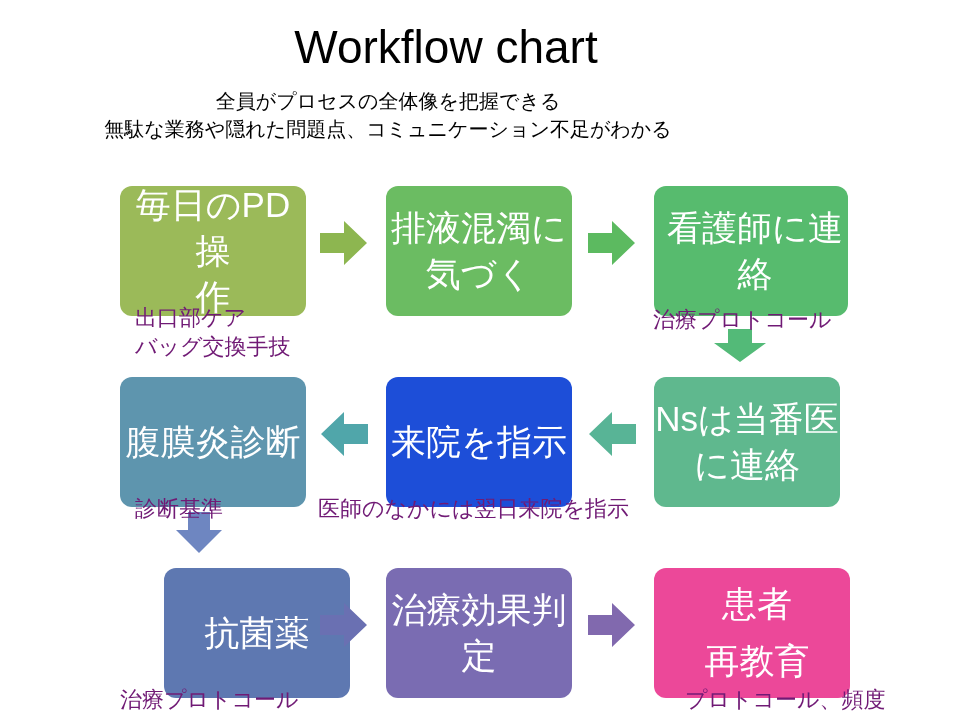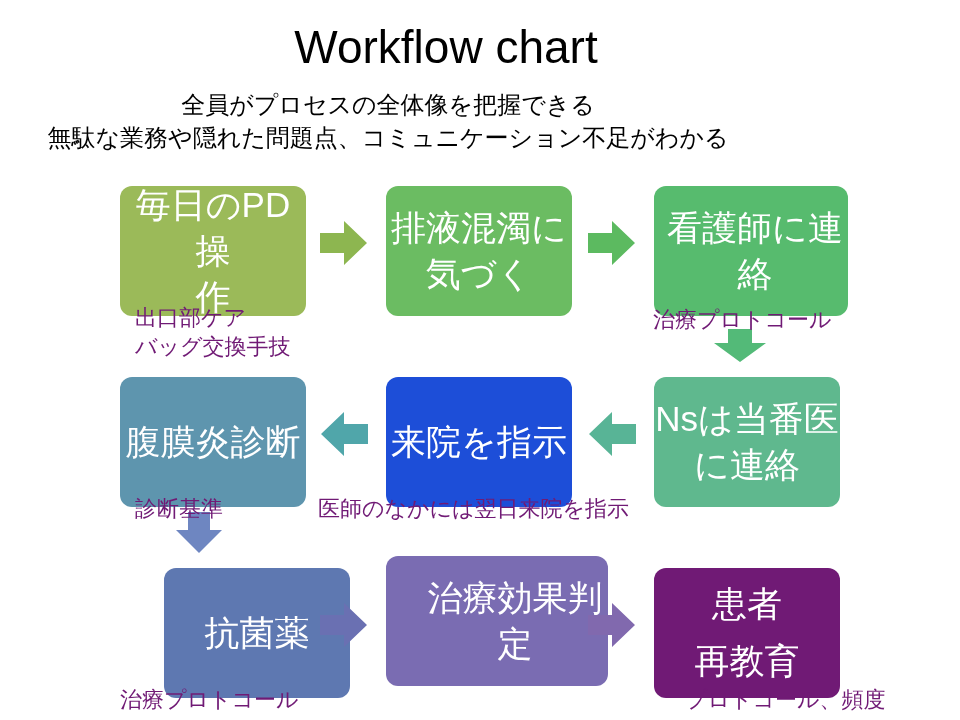--- a/index.html
+++ b/index.html
@@ -8,37 +8,37 @@
     font-family:"Liberation Sans","DejaVu Sans",sans-serif;color:#000;
     position:relative;
   }
   .abs{position:absolute;}
   .slide-title{
     top:20px;left:0;width:892px;text-align:center;
     font-size:46px;line-height:1.2;font-weight:400;color:#000;
   }
   .subtitle{
     top:88px;left:0;width:776px;text-align:center;
-    font-size:24px;line-height:1.38;color:#000;white-space:pre-line;
+    font-size:20px;line-height:1.38;color:#000;white-space:pre-line;
   }
   .flow-box{
     width:186px;height:130px;border-radius:12px;
     display:flex;align-items:center;justify-content:center;
     color:#ffffff;font-size:35px;line-height:1.32;text-align:center;
     white-space:pre-line;
   }
   .flow-box.wide-gap{line-height:1.62;}
   .annotation{
     font-size:22px;line-height:1.3;color:#701a75;white-space:pre-line;font-family:Liberation Mono, monospace;
   }
   .arrow-svg{display:block;}
   
   .b1{left:120px;top:186px;} .b2{left:386px;top:186px;} .b3{left:654px;top:186px;}
   .b4{left:120px;top:377px;border-radius:12px;} .b5{left:386px;top:377px;} .b6{left:654px;top:377px;}
-  .b7{left:120px;top:568px;} .b8{left:386px;top:556px;padding-left:36px;} .b9{left:654px;top:568px;}
+  .b7{left:120px;top:568px;} .b8{left:386px;top:568px;} .b9{left:654px;top:568px;}
   
   .a1{left:320px;top:221px;} .a2{left:588px;top:221px;}
   .a3{left:708px;top:329px;}
   .a4{left:588px;top:412px;} .a5{left:320px;top:412px;}
   .a6{left:172px;top:512px;}
   .a7{left:320px;top:603px;} .a8{left:588px;top:603px;}
   
   .an1{left:135px;top:306px;} .an2{left:653px;top:308px;}
   .an3{left:135px;top:497px;} .an4{left:318px;top:497px;}
   .an5{left:120px;top:688px;} .an6{left:410px;top:694px;margin-top:40px;} .an7{left:685px;top:688px;}
@@ -58,21 +58,21 @@
 絡</div>
 
 <div class="abs flow-box b4" style="background: rgb(94, 149, 174);">腹膜炎診断</div>
 <div class="abs flow-box b5" style="background: #1d4ed8;">来院を指示</div>
 <div class="abs flow-box b6" style="background: rgb(95, 184, 142);">Nsは当番医
 に連絡</div>
 
 <div class="abs flow-box b7" style="background: rgb(94, 120, 177); margin-left: 44px;">抗菌薬</div>
 <div class="abs flow-box b8" style="background: rgb(122, 108, 178);">治療効果判
 定</div>
-<div class="abs flow-box b9 wide-gap" style="background: #701a75;">患者
+<div class="abs flow-box b9 wide-gap" style="background: #ec4899; padding-left: 10px;">患者
 再教育</div>
 
 <span class="abs a1">
   <svg class="arrow-svg" width="48" height="44" viewBox="0 0 48 44">
       <polygon points="0,12 24,12 24,0 47,22 24,44 24,32 0,32" fill="#8db650"></polygon>
     </svg>
 </span>
 <span class="abs a2">
   <svg class="arrow-svg" width="48" height="44" viewBox="0 0 48 44">
       <polygon points="0,12 24,12 24,0 47,22 24,44 24,32 0,32" fill="#5cba60"></polygon>

